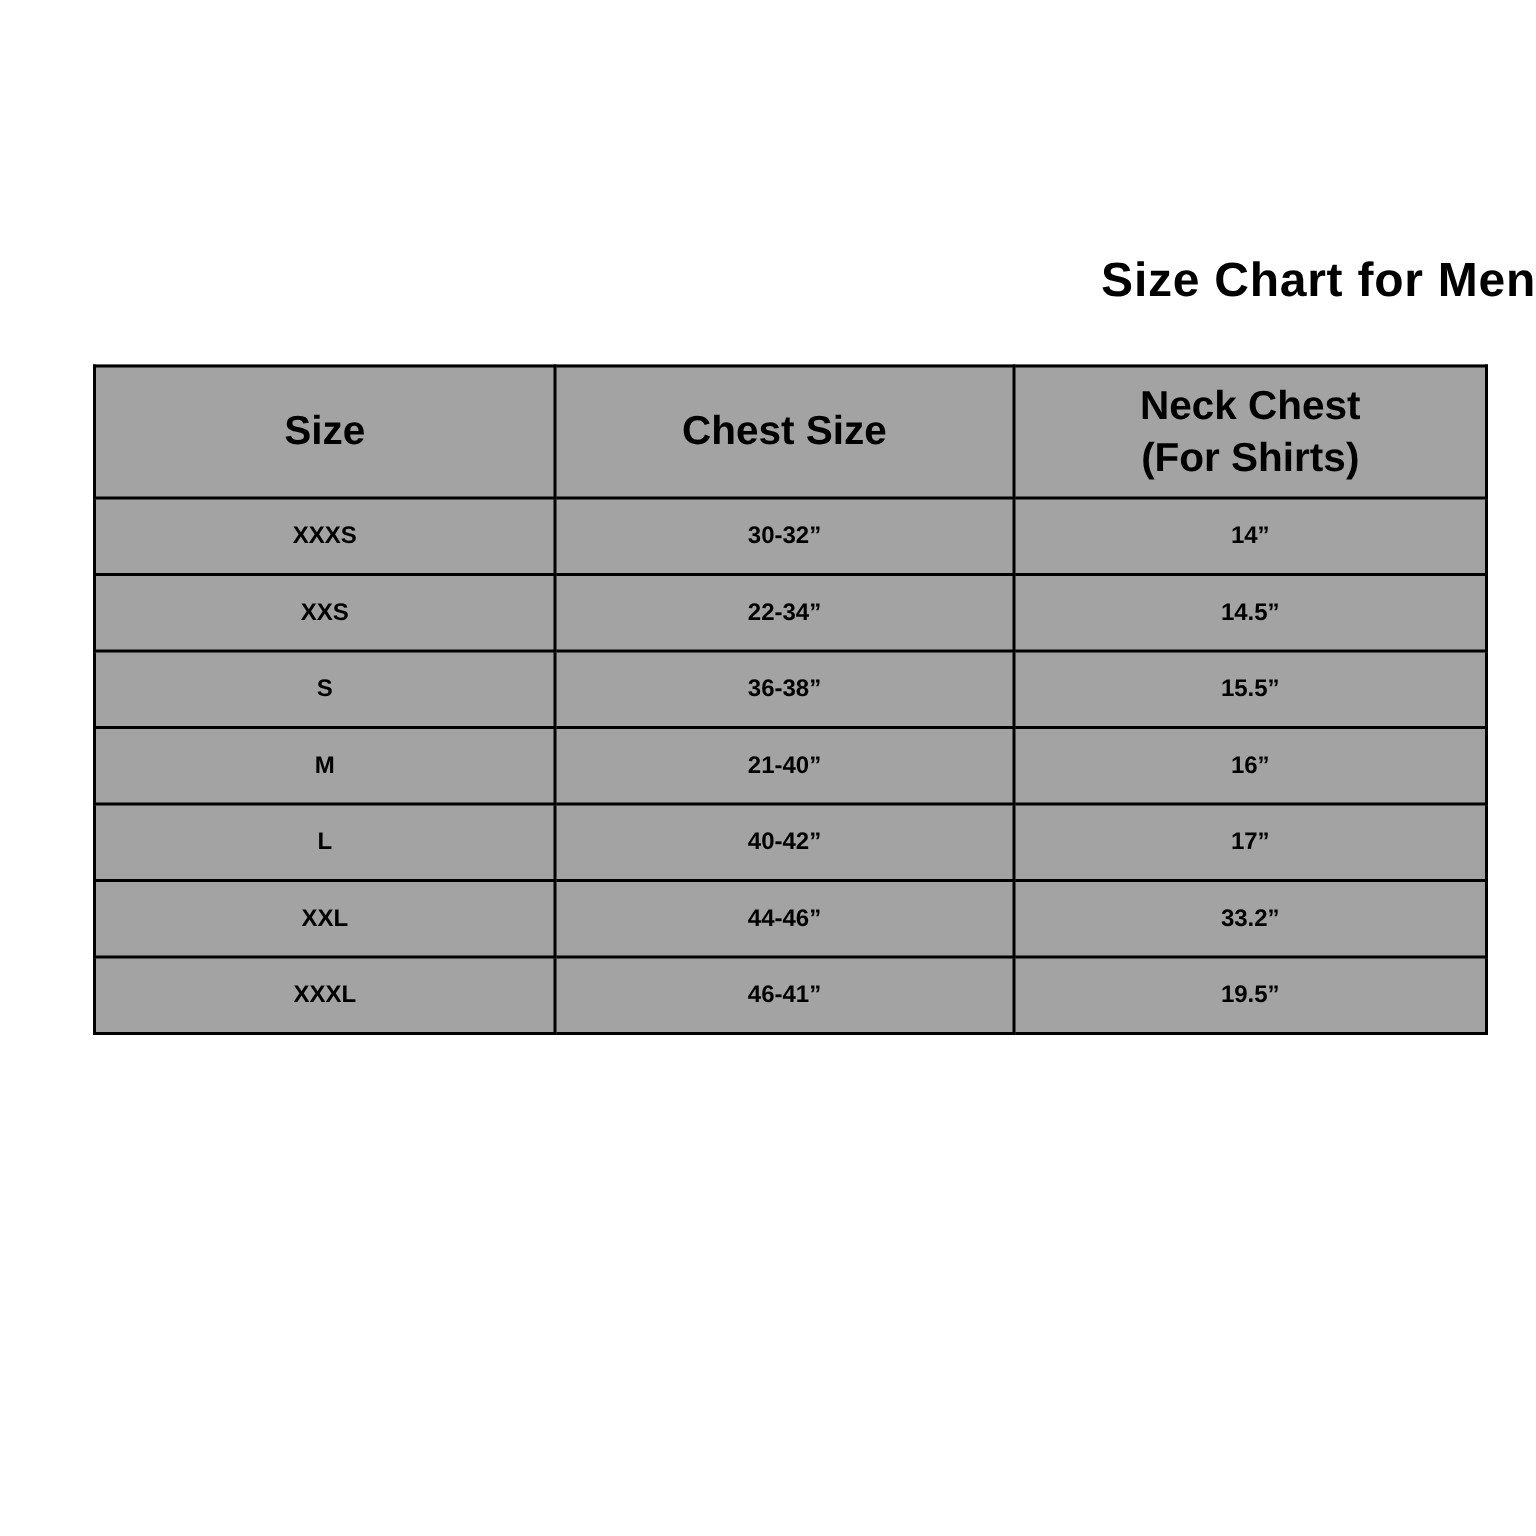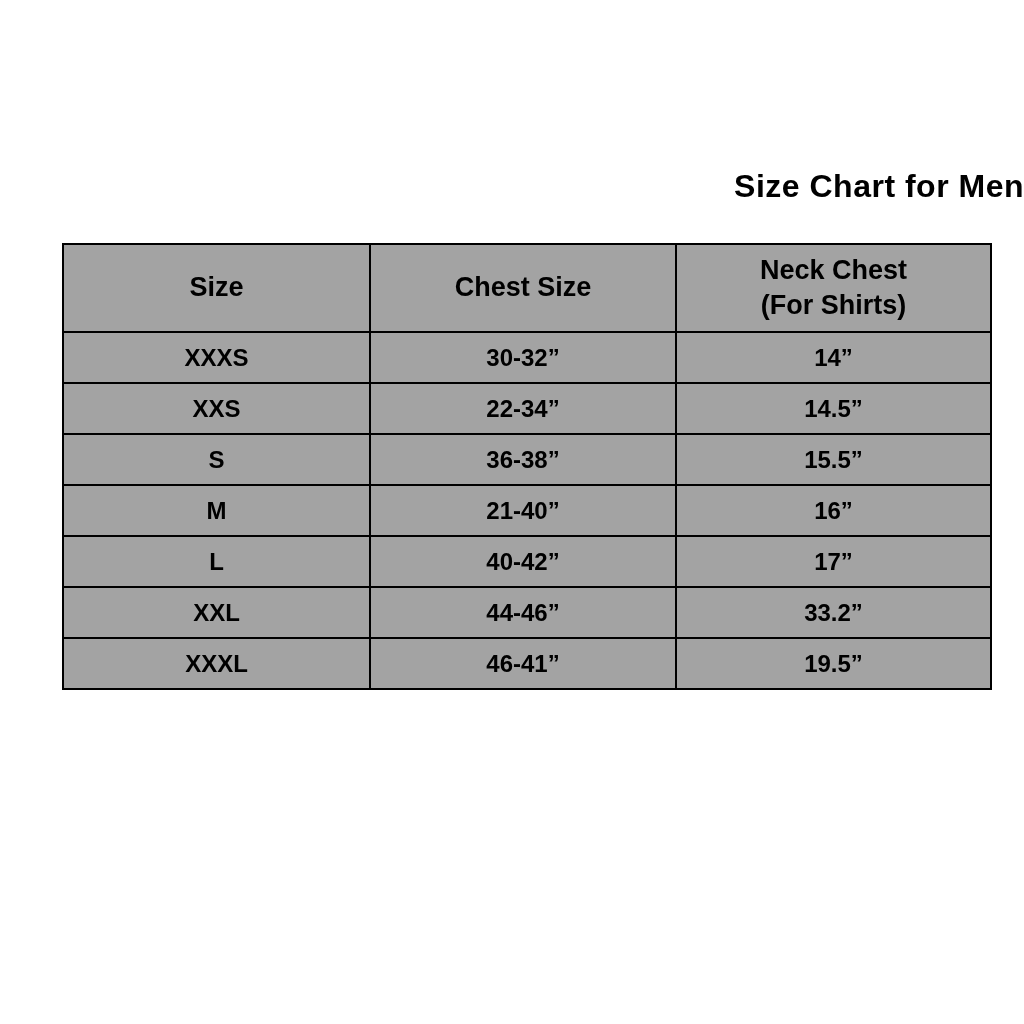--- a/index.html
+++ b/index.html
@@ -42,21 +42,21 @@
     font-weight: bold;
     padding: 0;
   }
   table.size-chart th {
     height: 86px;
     font-size: 27px;
     line-height: 1.3;
   }
   table.size-chart td {
     height: 49px;
-    font-size: 24px;
+    font-size: 16px;
   }
   col.c1 { width: 307px; }
   col.c2 { width: 306px; }
   col.c3 { width: 315px; }
   .hdr-line { display: block; }
 </style>
 </head>
 <body>
 
 <div class="page-title">Size Chart for Men</div>

